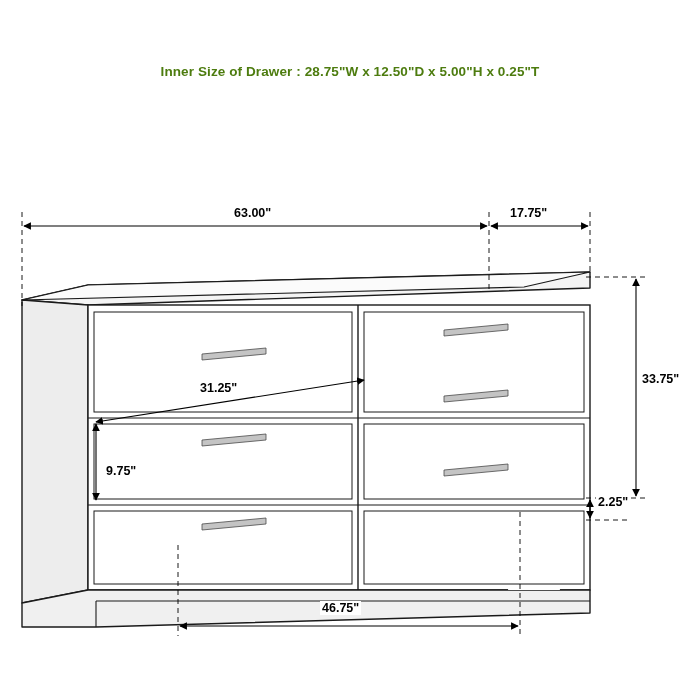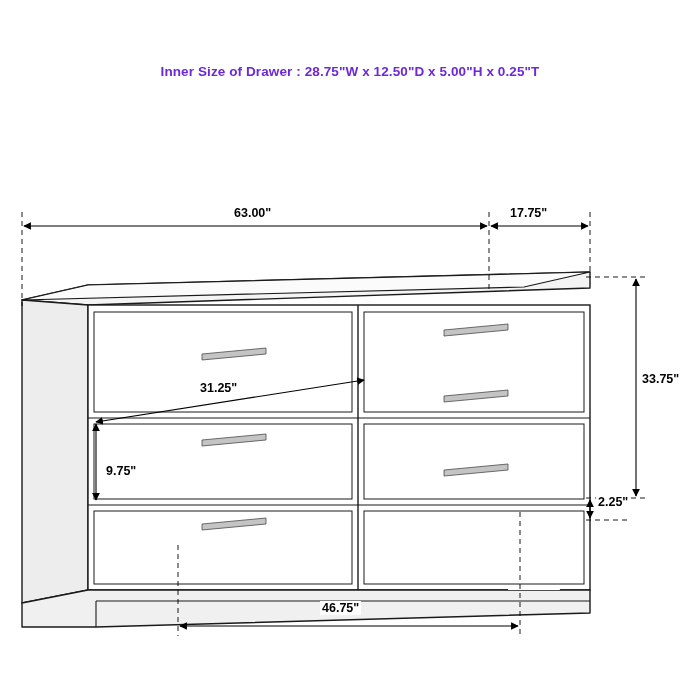--- a/index.html
+++ b/index.html
@@ -24,21 +24,21 @@
   }
   .title {
     position: absolute;
     left: 0;
     top: 64px;
     width: 700px;
     text-align: center;
     font-size: 13.5px;
     font-weight: bold;
     letter-spacing: 0.1px;
-    color: #6d28d9;
+    color: #4d7c0f;
   }
   svg.diagram {
     position: absolute;
     left: 0;
     top: 0;
     width: 700px;
     height: 700px;
   }
   .dim-label {
     position: absolute;

